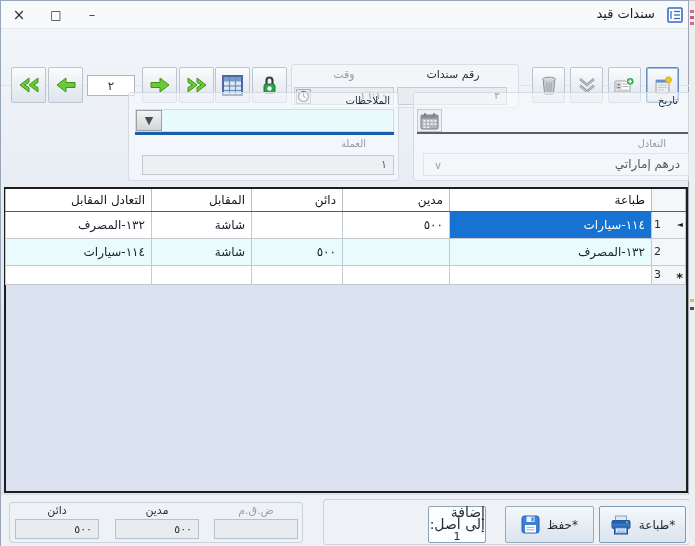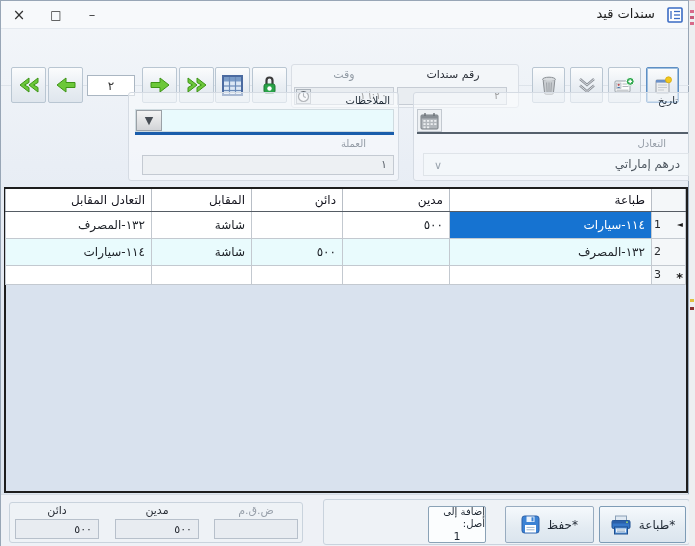--- a/index.html
+++ b/index.html
@@ -80,21 +80,21 @@
   .fbox-actions { left:322px; top:4px; width:367px; height:46px; }
   .total-label { position:absolute; top:1px; width:84px; text-align:center; font-size:11px; color:#2a2f38; }
   .total-label.gray { color:#99a1ab; }
   .total-field { position:absolute; top:16px; width:84px; height:20px; background:#e8ecf1; border:1px solid #b7c0cb;
     text-align:right; padding:3px 6px 0 0; font-size:11px; color:#23272e; }
   .abtn { position:absolute; background:linear-gradient(180deg,#f5f9fc,#e3ebf2 60%,#dbe5ee); border:1px solid #98accO; border-radius:2px;
     display:flex; align-items:center; justify-content:center; gap:7px; font-size:12px; color:#1f2833; border:1px solid #98acc0; }
   .abtn .lbl { padding-top:1px; }
   .btn-post { left:8px; top:9px; width:92px; height:31px; }
   .btn-asset { left:104px; top:6px; width:58px; height:37px; flex-direction:column; gap:0; background:#fbfdfe; border-color:#8aa2b6; }
-  .btn-asset .l1 { font-size:10px; line-height:12px; }
+  .btn-asset .l1 { font-size:14px; line-height:12px; }
   .btn-asset .l2 { font-size:11px; line-height:13px; }
   .btn-save { left:181px; top:6px; width:89px; height:37px; }
   .btn-print { left:275px; top:6px; width:87px; height:37px; border-color:#7e9cb6; }
   .btn-ltr { direction:ltr; }
 </style>
 </head>
 <body>
 
 <div id="window">
 

